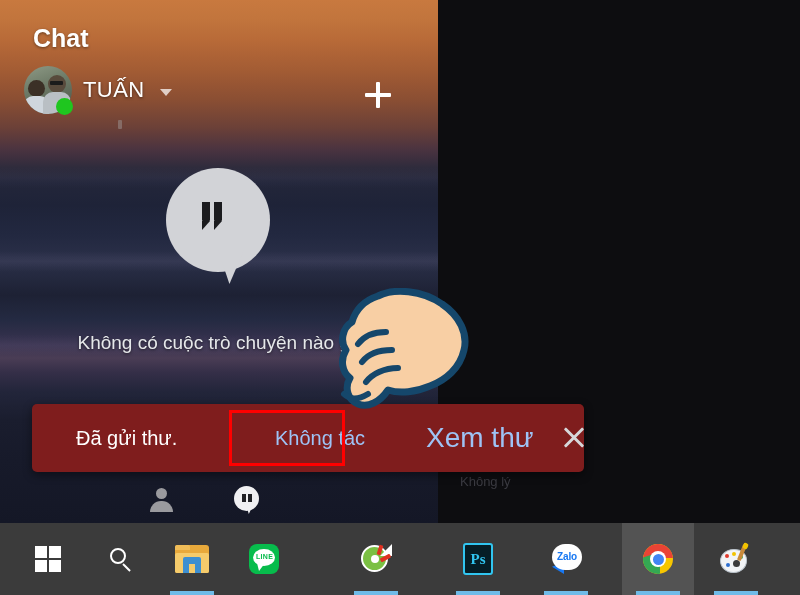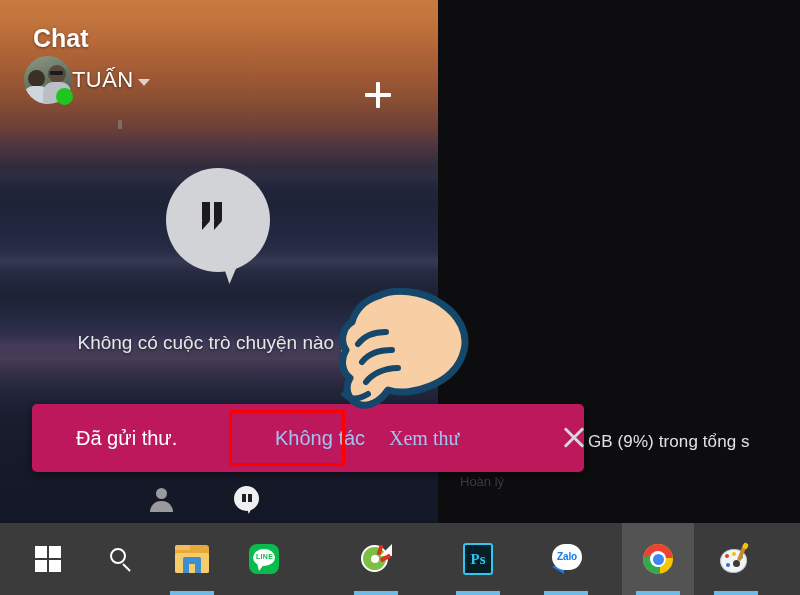--- a/index.html
+++ b/index.html
@@ -78,22 +78,22 @@
   
   #hangouts {
     position:absolute; left:0; top:0; width:438px; height:523px;
   }
   #ha-title {
     position:absolute; left:33px; top:24px;
     font-size:25px; font-weight:bold; color:#ffffff;
     text-shadow:0 1px 3px rgba(0,0,0,.45);
   }
   #ha-account {
-    position:absolute; left:24px; top:56px;
-    display:flex; align-items:center; 
+    position:absolute; left:24px; top:66px;
+    display:flex; align-items:center; gap:11px;
   }
   .avatar-wrap { position:relative; width:48px; height:48px; }
   .avatar {
     width:48px; height:48px; border-radius:50%;
     overflow:hidden; position:relative;
     background:linear-gradient(160deg,#8e9a86 0%,#6e7b68 40%,#4a5246 100%);
   }
   
   .av-p1 { position:absolute; left:4px; top:14px; width:17px; height:17px;
            border-radius:50%; background:#3b3026; }
@@ -182,35 +182,35 @@
   .nav-bubble .nt { position:absolute; left:12px; top:19px; width:7px; height:9px;
                     background:#f0f0f2; clip-path:polygon(0 0,100% 0,40% 100%); }
   .nav-bubble .nq { position:absolute; top:8px; width:4px; height:8px;
                     background:#202024; }
   .nav-bubble .nq.a { left:8px; }
   .nav-bubble .nq.b { left:14px; }
 
   
   #toast {
     position:absolute; left:32px; top:404px; width:552px; height:68px;
-    background:#be185d; border-radius:5px;
+    background:#7f1d1d; border-radius:5px;
     display:flex; align-items:center;
     box-shadow:0 3px 10px rgba(0,0,0,.45);
   }
   #toast-msg {
     position:absolute; left:44px; font-size:20px; color:#ffffff;
     white-space:nowrap;
   }
   #toast-undo {
     position:absolute; left:243px; font-size:20px; color:#9ec3f5;
     white-space:nowrap; cursor:pointer;
   }
   #toast-view {
-    position:absolute; left:357px; font-size:20px; color:#9ec3f5;
-    white-space:nowrap; cursor:pointer;font-family:Liberation Serif, serif;
+    position:absolute; left:394px; font-size:28px; color:#9ec3f5;
+    white-space:nowrap; cursor:pointer;
   }
   #toast-close {
     position:absolute; left:529px; width:26px; height:26px; cursor:pointer;
   }
   #toast-close::before, #toast-close::after {
     content:""; position:absolute; left:0; top:11px; width:26px; height:3px;
     background:#d6d7da; border-radius:1px;
   }
   #toast-close::before { transform:rotate(45deg); }
   #toast-close::after  { transform:rotate(-45deg); }
@@ -402,22 +402,21 @@
 <div id="desktop">
 
   <div id="wallpaper">
     <div id="boat"></div>
   </div>
 
   <div id="dark-pane">
     
   </div>
 
-  <div id="storage-text">GB (9%) trong tổng s</div>
-  <div id="manage-text">Hoàn lý</div>
+  <div id="manage-text">Không lý</div>
 
   <div id="hangouts">
 
     <div id="ha-title">Chat</div>
 
     <div id="ha-account">
       <div class="avatar-wrap">
         <div class="avatar">
           <div class="av-p1"></div>
             <div class="av-p1b"></div>

